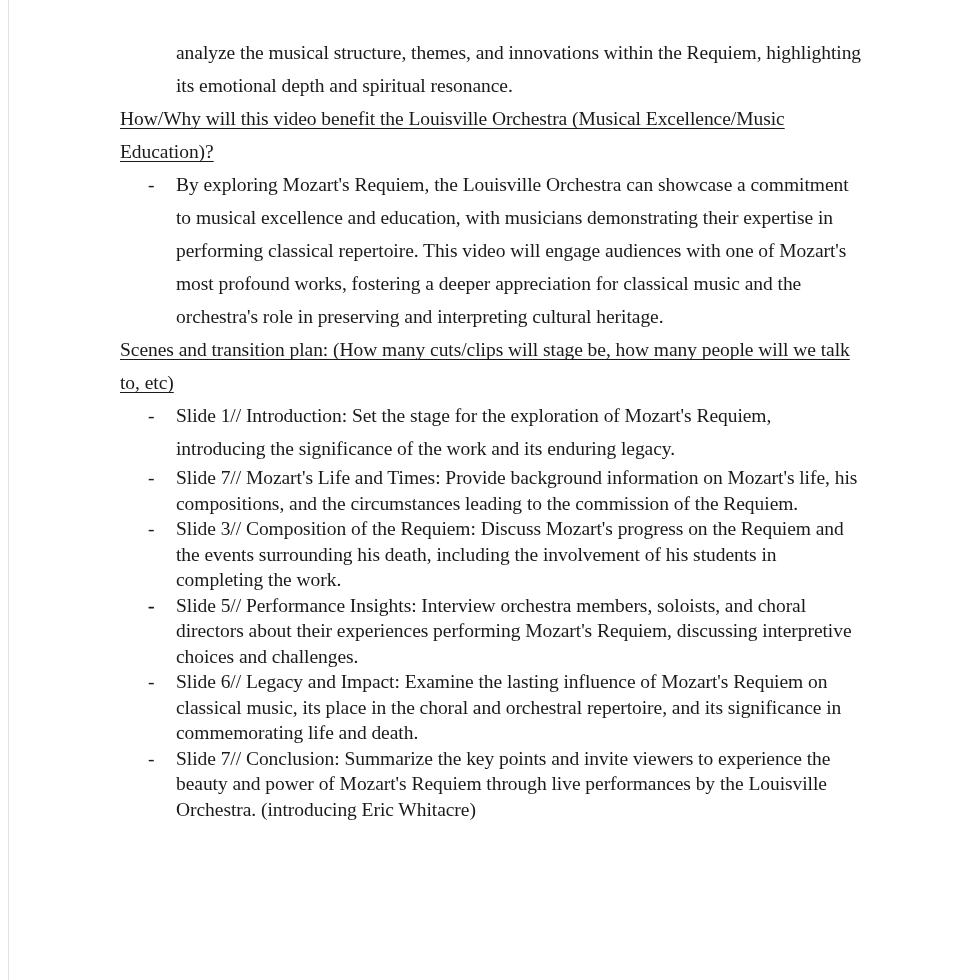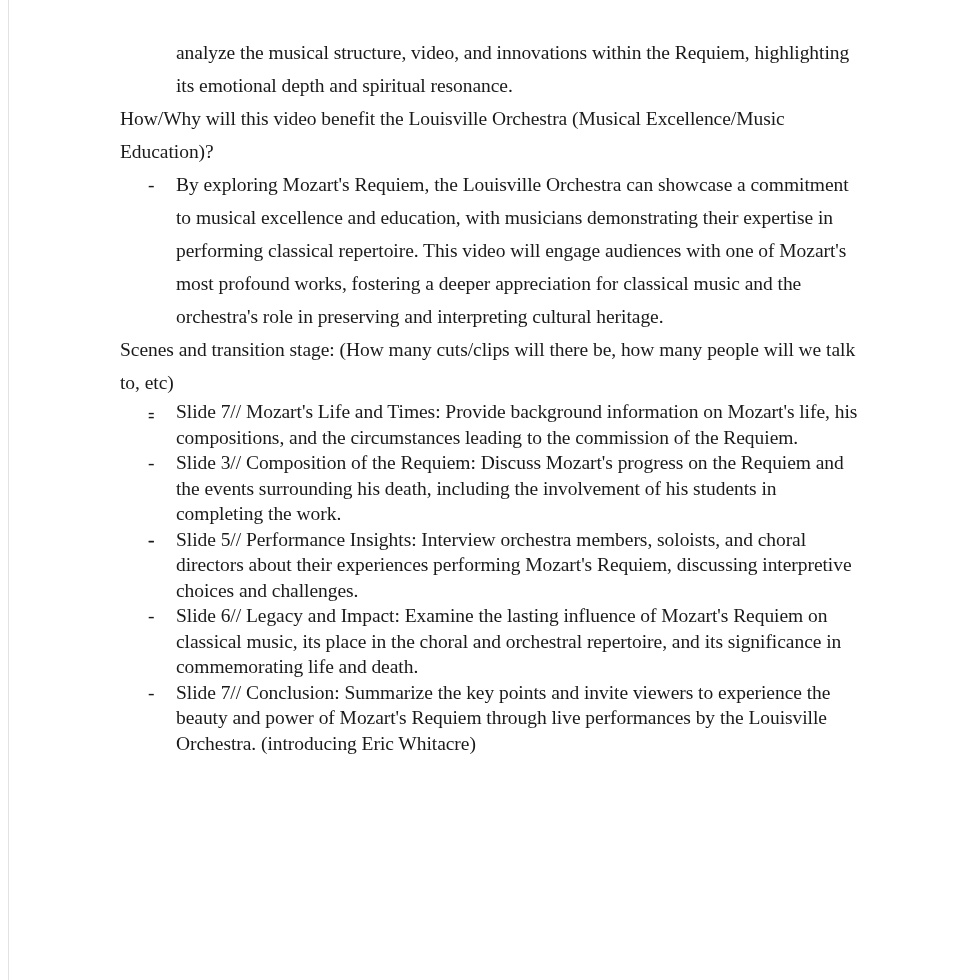--- a/index.html
+++ b/index.html
@@ -56,20 +56,21 @@
   .para-continued {
     margin-left: 56px;
     width: 686px;
   }
 
   
   .heading {
     font-size: 19.5px;
     line-height: 33px;
     margin: 0;
+    text-decoration: underline;
     text-decoration-skip-ink: none;
     text-underline-offset: 2.5px;
     letter-spacing: -0.05px;
   }
 
   
   .bullet-list {
     list-style: none;
     margin: 0;
     padding: 0;
@@ -100,36 +101,37 @@
 </style>
 </head>
 <body>
 
 <div id="document-page">
 
   <div id="page-edge-left"></div>
 
   <div id="document-body">
 
-    <p class="para para-continued">analyze the musical structure, video, and innovations within the Requiem, highlighting its emotional depth and spiritual resonance.</p>
+    <p class="para para-continued">analyze the musical structure, themes, and innovations within the Requiem, highlighting its emotional depth and spiritual resonance.</p>
 
     <p class="heading">How/Why will this video benefit the Louisville Orchestra (Musical Excellence/Music Education)?</p>
 
     <ul class="bullet-list spacing-double">
       <li class="bullet-item">
         <span class="dash">-</span>
         <span>By exploring Mozart's Requiem, the Louisville Orchestra can showcase a commitment to musical excellence and education, with musicians demonstrating their expertise in performing classical repertoire. This video will engage audiences with one of Mozart's most profound works, fostering a deeper appreciation for classical music and the orchestra's role in preserving and interpreting cultural heritage.</span>
       </li>
     </ul>
 
-    <p class="heading">Scenes and transition stage: (How many cuts/clips will there be, how many people will we talk to, etc)</p>
+    <p class="heading">Scenes and transition plan: (How many cuts/clips will stage be, how many people will we talk to, etc)</p>
 
     <ul class="bullet-list spacing-double">
       <li class="bullet-item">
         <span class="dash">-</span>
+        <span>Slide 1// Introduction: Set the stage for the exploration of Mozart's Requiem, introducing the significance of the work and its enduring legacy.</span>
       </li>
     </ul>
 
     <ul class="bullet-list spacing-single">
       <li class="bullet-item">
         <span class="dash">-</span>
         <span>Slide 7// Mozart's Life and Times: Provide background information on Mozart's life, his compositions, and the circumstances leading to the commission of the Requiem.</span>
       </li>
       <li class="bullet-item">
         <span class="dash">-</span>

